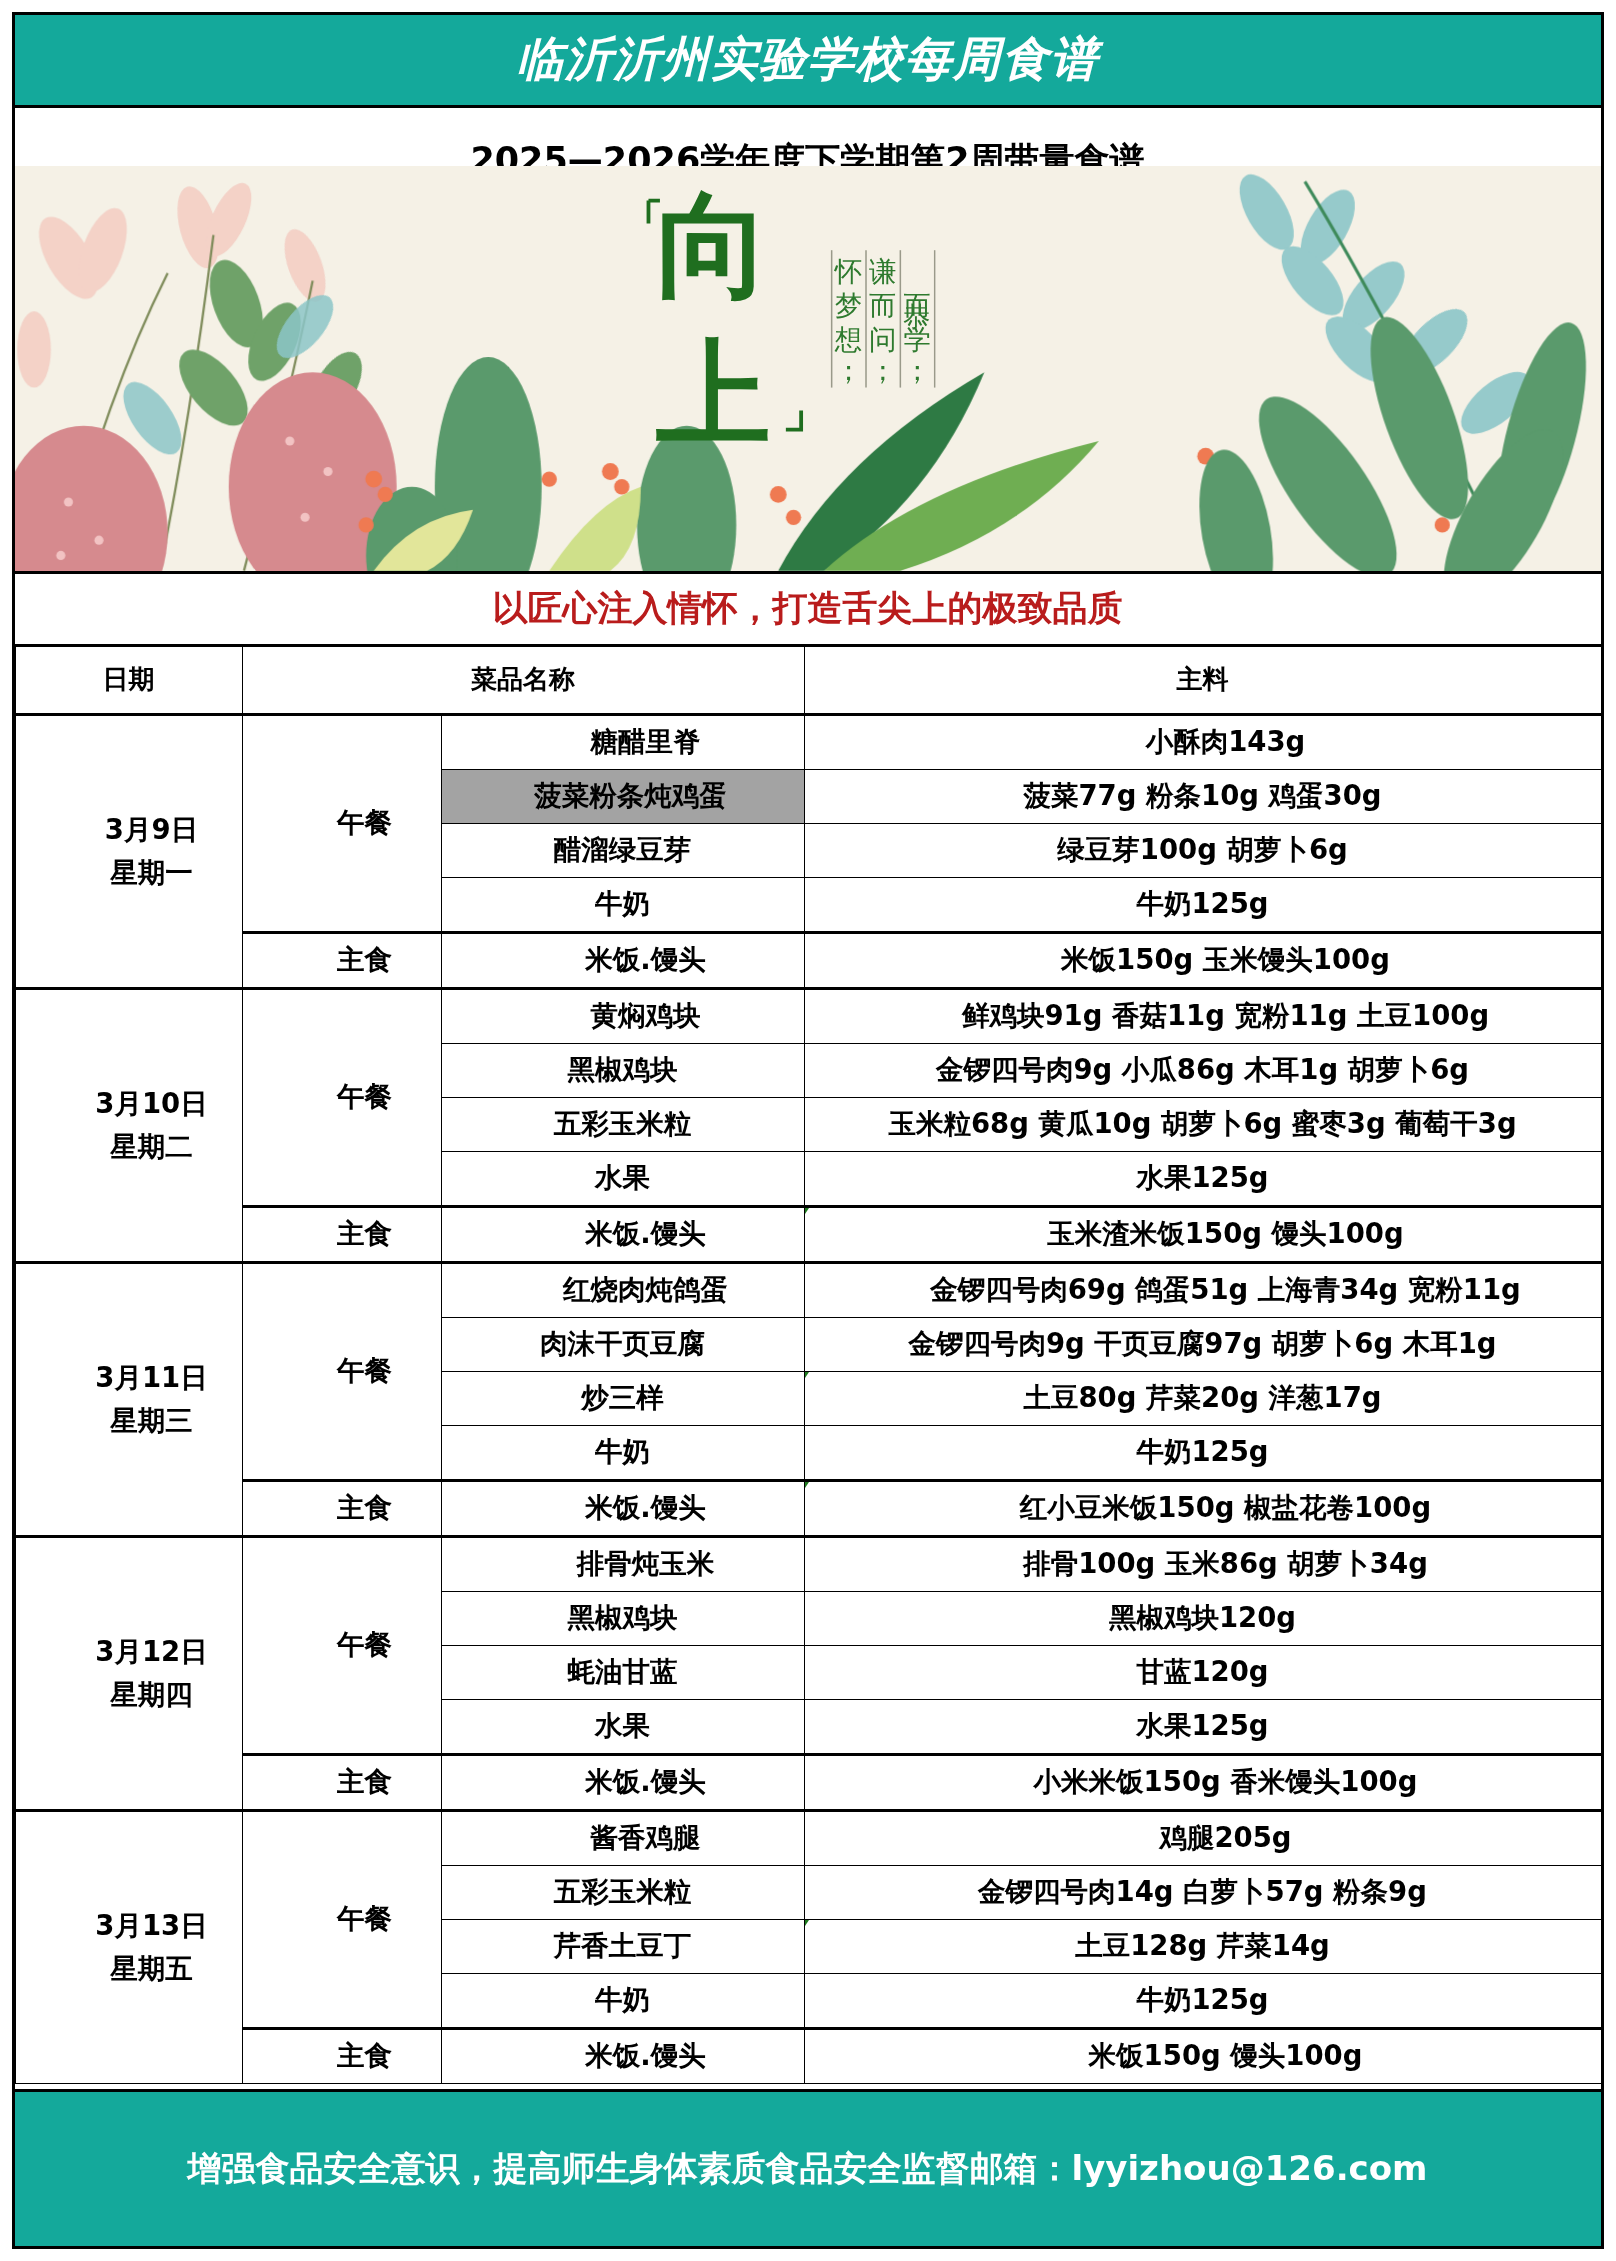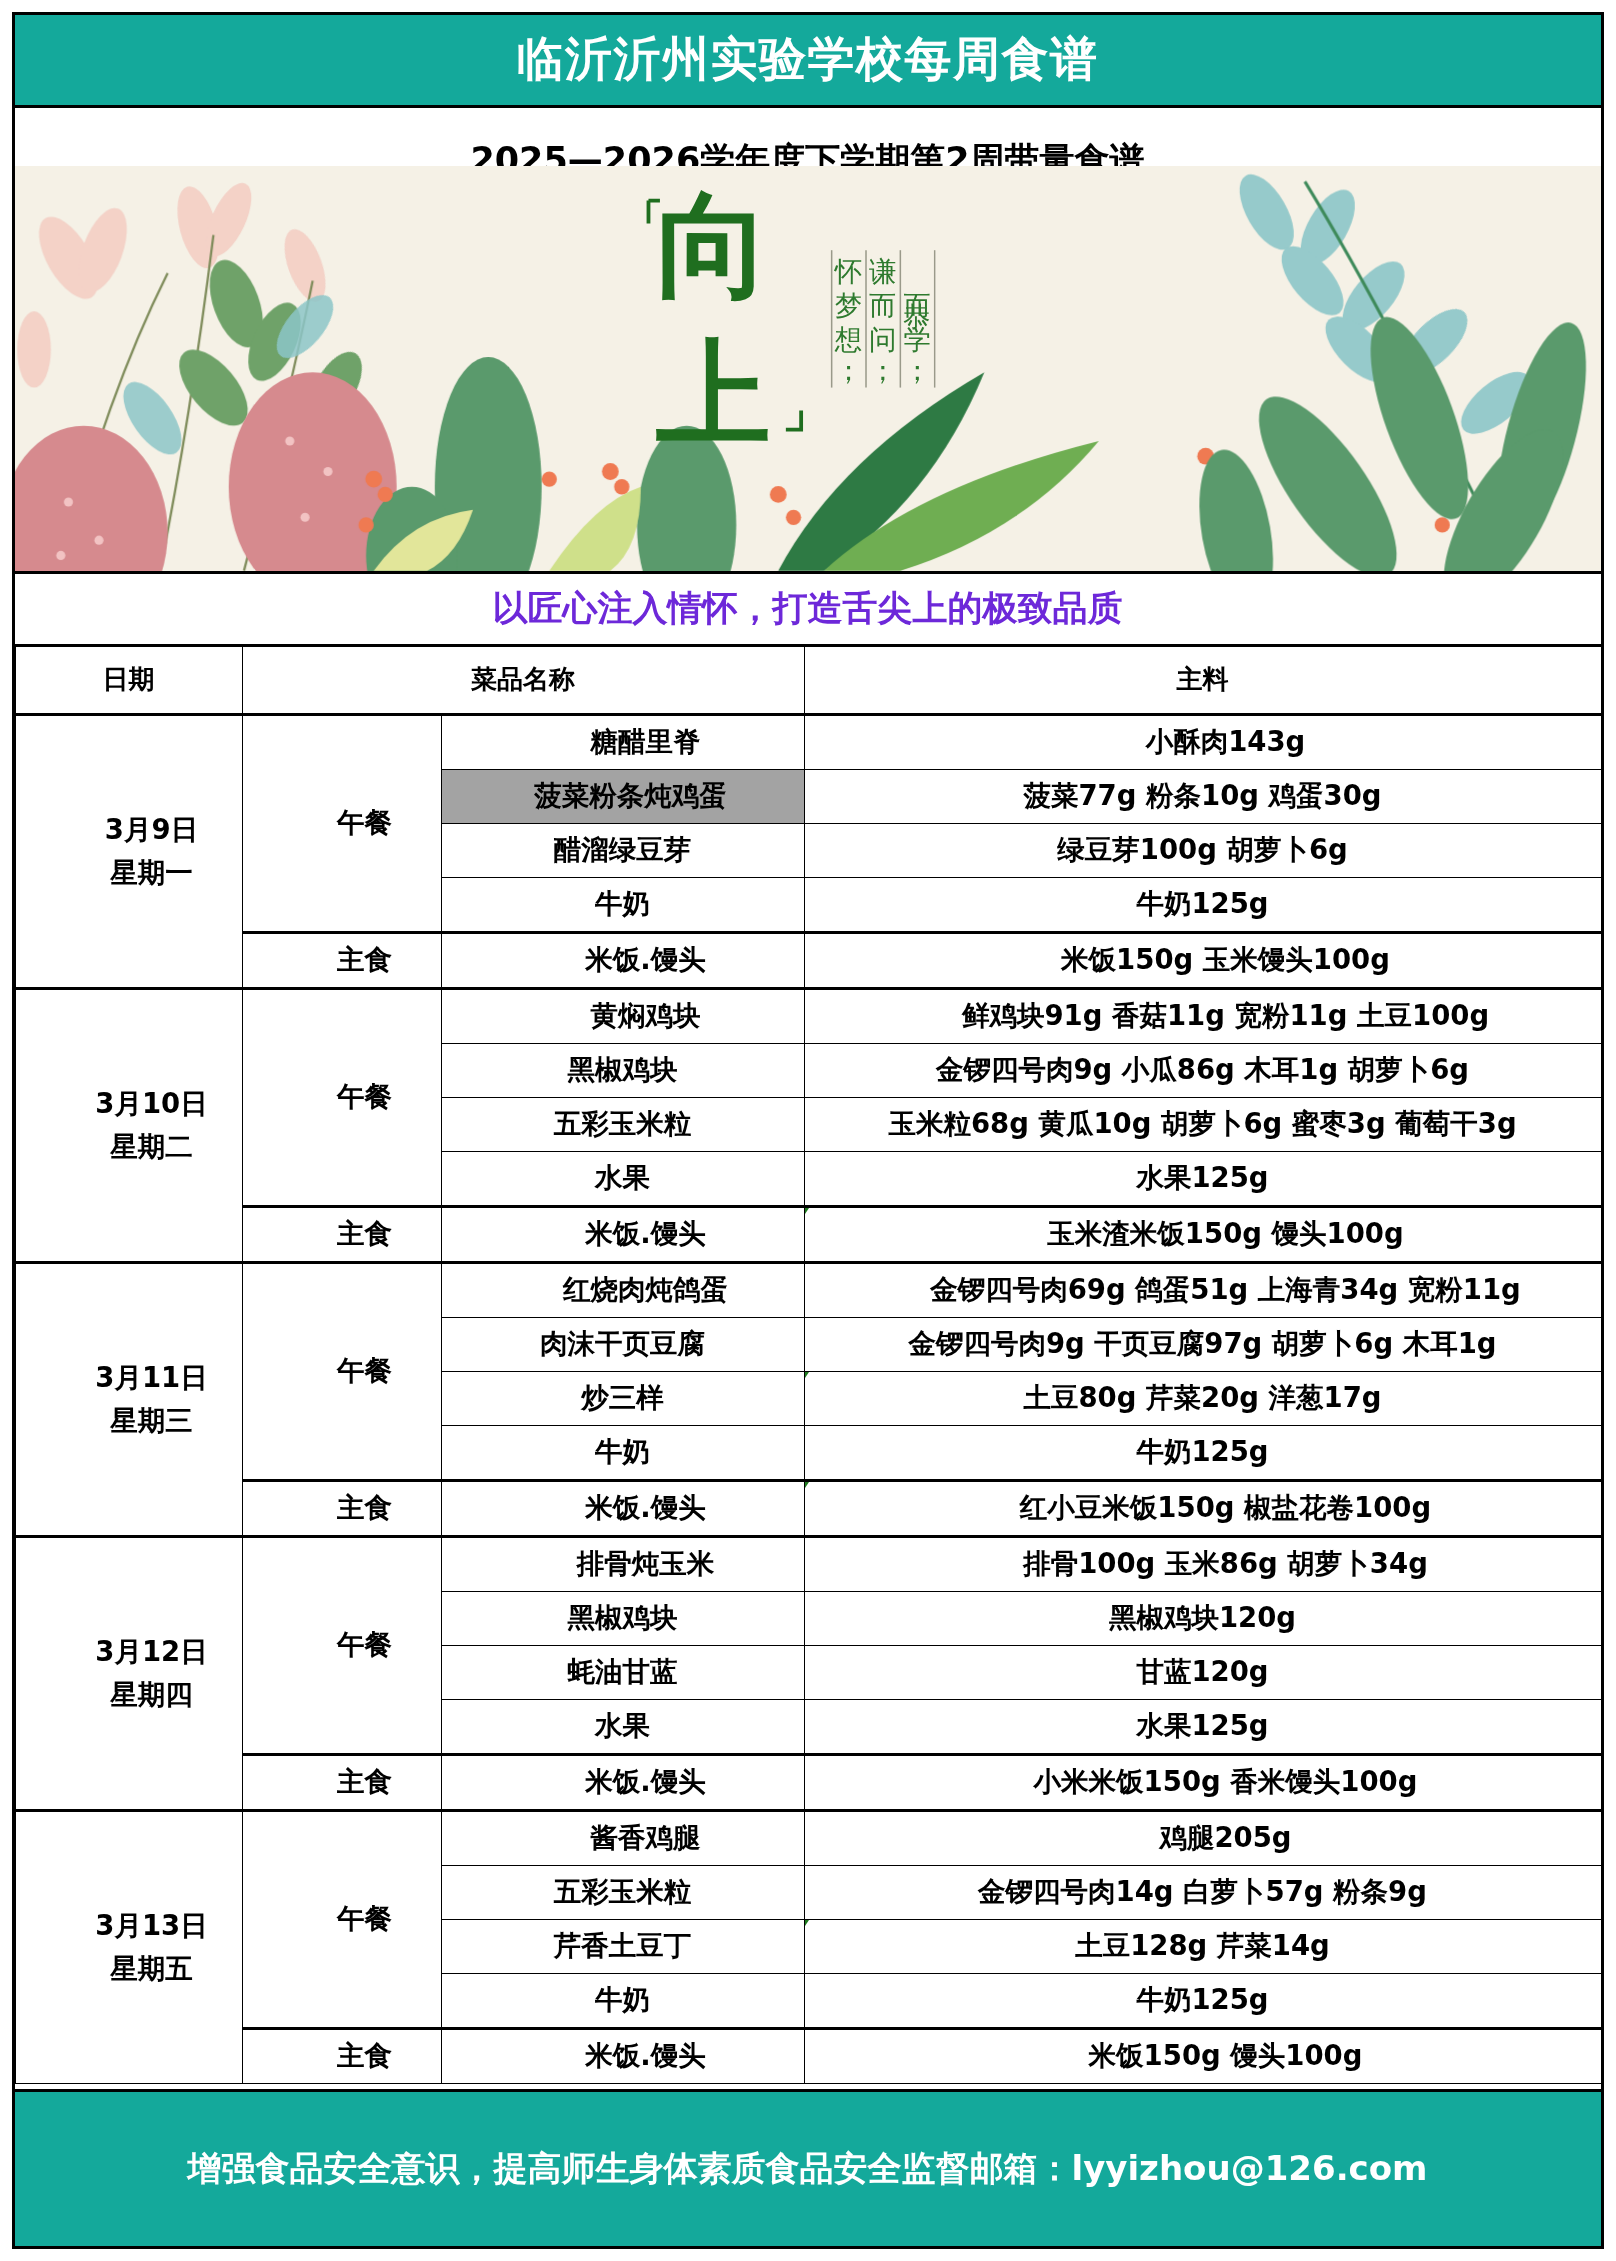--- a/index.html
+++ b/index.html
@@ -2,32 +2,32 @@
 <html style="font-size:12.2px"><head>
 <meta charset="utf-8">
 <style>
   html, body { margin: 0; padding: 0; background: #ffffff; }
   body { width: 1617px; height: 2261px; position: relative; overflow: hidden;
          font-family: "DejaVu Sans", "Liberation Sans", sans-serif; }
   .sheet { position: absolute; left: 11.5px; top: 11.5px; width: 1592px; height: 2237px;
            border: 3.1px solid #000; box-sizing: border-box; background: #fff; }
   .title-band { position: absolute; left: 0; top: 0; width: 100%; height: 93px;
                 background: #14A99B; border-bottom: 3.1px solid #000; box-sizing: border-box;
-                display: flex; align-items: center; justify-content: center; }
+                display: flex; align-items: center; justify-content: center; font-style: italic; }
   .title-band span { color: #fff; font-size: 47px; font-weight: bold; letter-spacing: 1.5px; }
   .subtitle-row { position: absolute; left: 0; top: 93px; width: 100%; height: 58px;
                   display: flex; align-items: center; justify-content: center; }
   .subtitle-row span { font-size: 35px; font-weight: bold; color: #000; margin-top: 48px; }
   .banner { position: absolute; left: 0; top: 151px; width: 100%; height: 408px;
             background: #F5F1E6; overflow: hidden; border-bottom: 3.1px solid #000; box-sizing: border-box; }
   .banner svg { position: absolute; left: 0; top: 0; }
   .slogan-row { position: absolute; left: 0; top: 559px; width: 100%; height: 73px;
                 display: flex; align-items: center; justify-content: center;
                 border-bottom: 3.1px solid #000; box-sizing: border-box; }
-  .slogan-row span { font-size: 35px; font-weight: bold; color: #6d28d9; }
+  .slogan-row span { font-size: 35px; font-weight: bold; color: #b91c1c; }
 
   table.menu { position: absolute; left: 0; top: 631px; width: 1586px;
                border-collapse: collapse; table-layout: fixed; }
   table.menu td, table.menu th { border: 0.8px solid #000; text-align: center; vertical-align: middle;
                font-weight: bold; color: #000; padding: 0; overflow: hidden; white-space: nowrap; }
   table.menu th { height: 66px; font-size: 26px; border-bottom: 3.1px solid #000; }
   table.menu td { height: 53px; font-size: 27.5px; }
   table.menu tr.row-thick td { border-top: 3.1px solid #000; padding-left: 46px; }
   table.menu td.day-cell { line-height: 43px; font-size: 27.5px; }
   table.menu td.day-last { border-bottom: 3.1px solid #000; }

